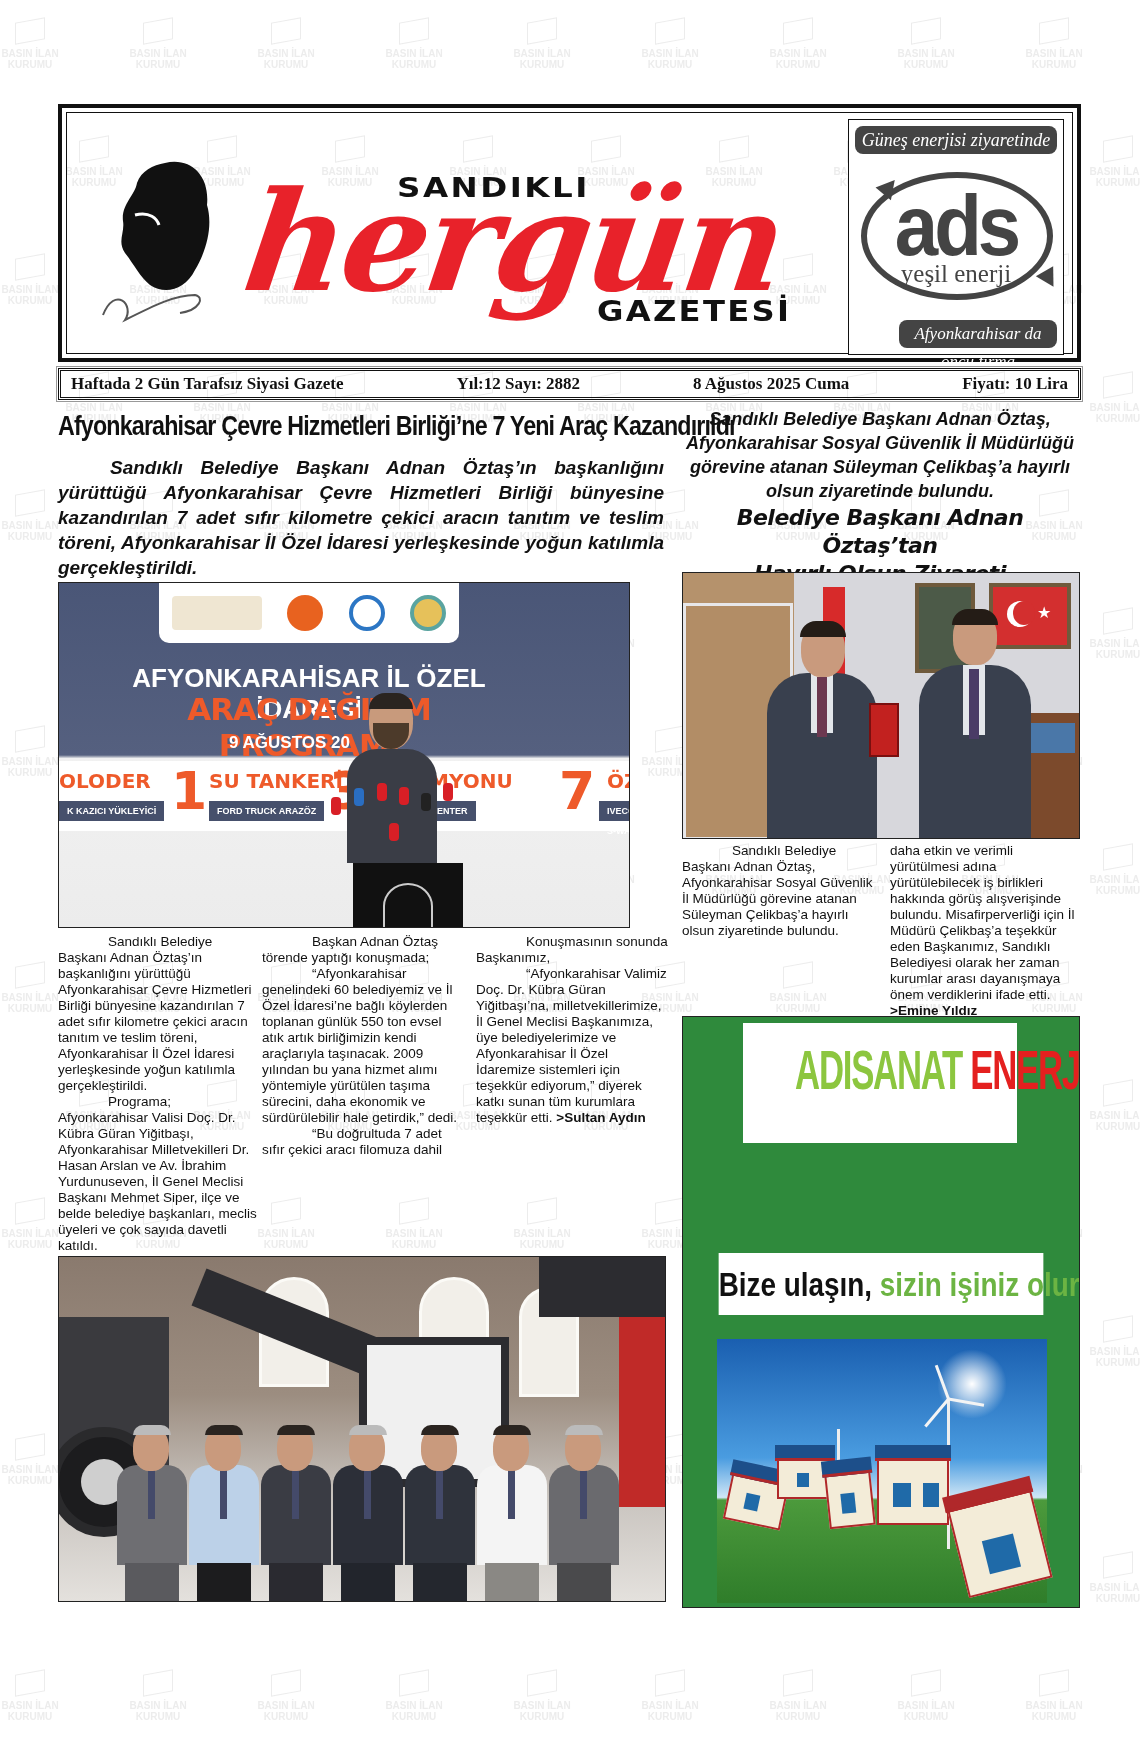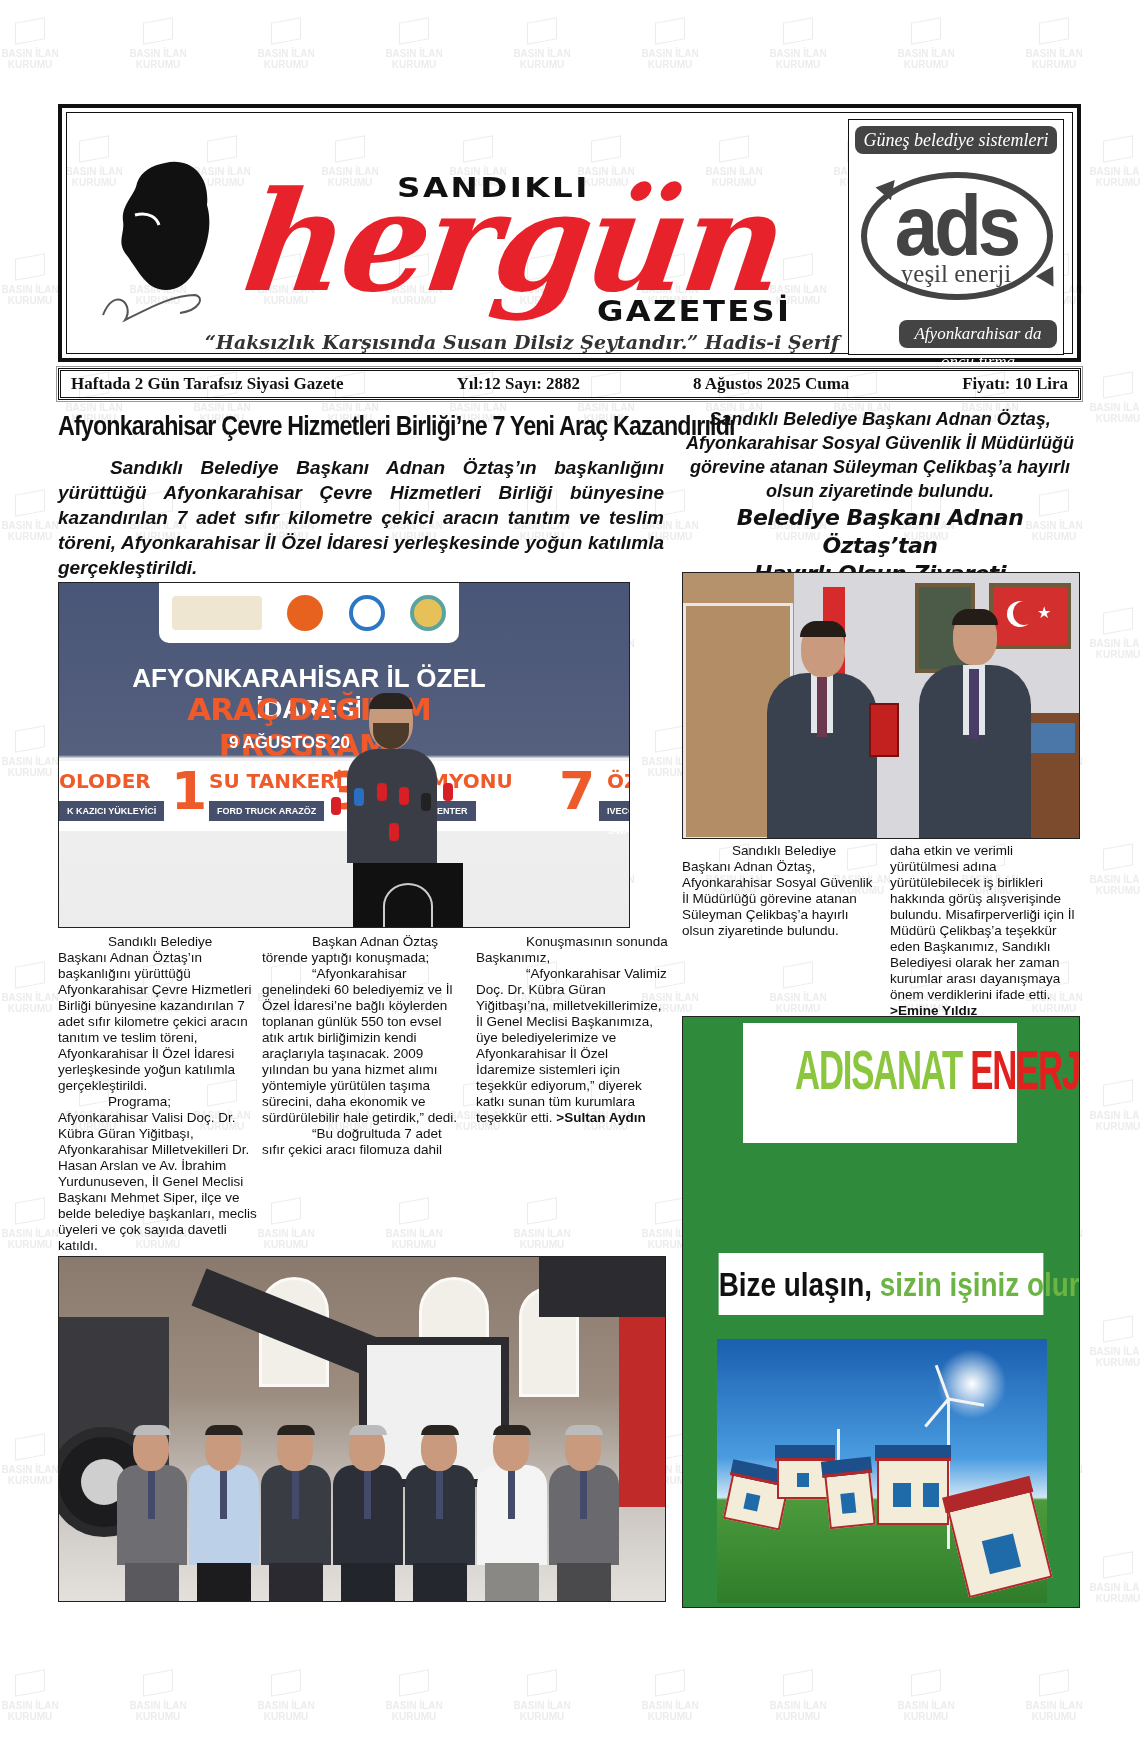--- a/index.html
+++ b/index.html
@@ -826,24 +826,23 @@
 <header class="masthead">
   <div class="masthead-inner">
     <svg class="portrait" viewBox="0 0 130 170">
       <path d="M70 8 C95 2 115 20 112 50 C118 70 112 95 100 115 C90 135 70 140 55 130 C45 122 38 108 30 98 C22 86 30 78 28 66 C26 50 40 40 42 28 C46 16 58 10 70 8 Z" fill="#111"></path>
       <path d="M40 60 C55 56 62 64 64 70" stroke="#fff" stroke-width="3" fill="none"></path>
       <path d="M8 160 C20 130 40 150 30 165 C60 150 80 140 100 140 C110 142 105 155 85 158" stroke="#555" stroke-width="2" fill="none"></path>
     </svg>
     <div class="brand-top">SANDIKLI</div>
     <div class="brand-main">hergün</div>
     <div class="brand-bottom">GAZETESİ</div>
-    <div class="tagline">“Haksızlık Karşısında Susan Dilsiz Şeytandır.” Hadis-i Şerif</div>
 
     <div class="ad-box">
-      <div class="ad-pill" style="top:6px;">Güneş belediye sistemleri</div>
+      <div class="ad-pill" style="top:6px;">Güneş enerjisi ziyaretinde</div>
       <div class="ad-ellipse"></div>
       <div class="arrow" style="left:30px;top:58px;border-width:0 10px 18px 10px;border-color:transparent transparent #444 transparent;transform:rotate(40deg);"></div>
       <div class="arrow" style="right:4px;top:150px;border-width:18px 10px 0 10px;border-color:#444 transparent transparent transparent;transform:rotate(-30deg);"></div>
       <div class="ad-logo">ads</div>
       <div class="ad-sub">yeşil enerji</div>
       <div class="ad-pill" style="top:200px;font-size:17px;margin-left:44px;">Afyonkarahisar da öncü firma</div>
     </div>
   </div>
 </header>
 

